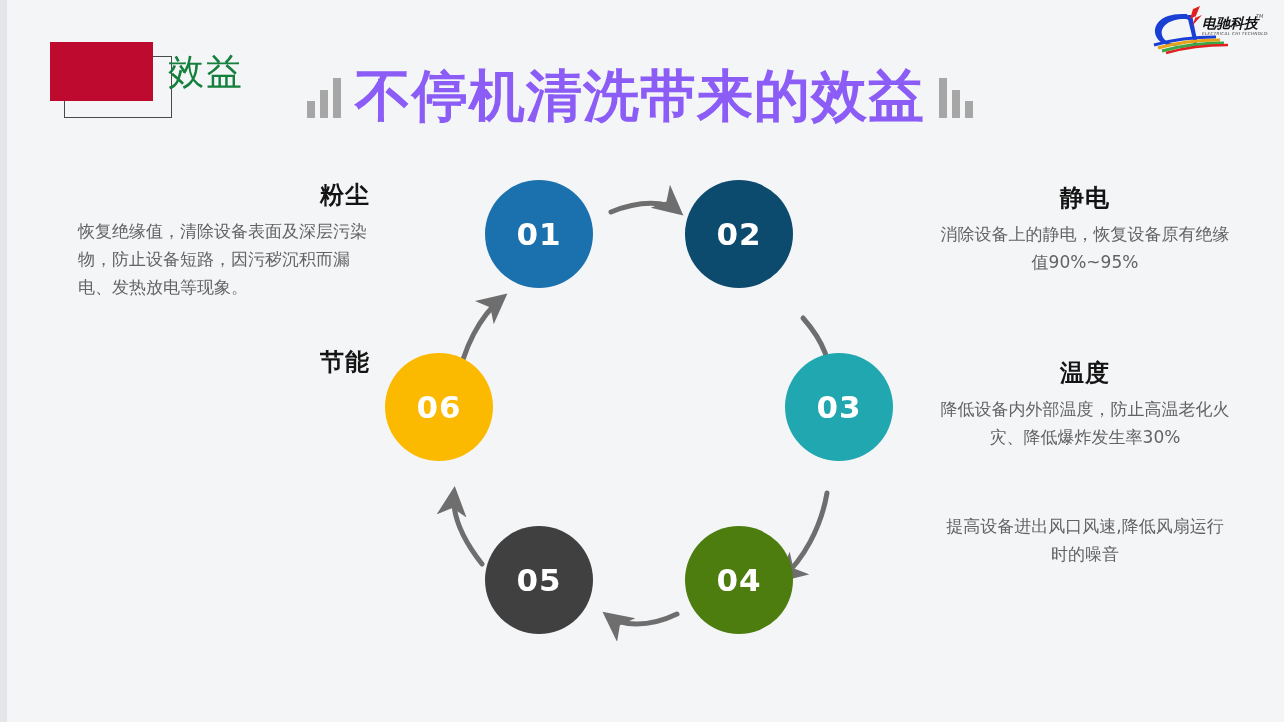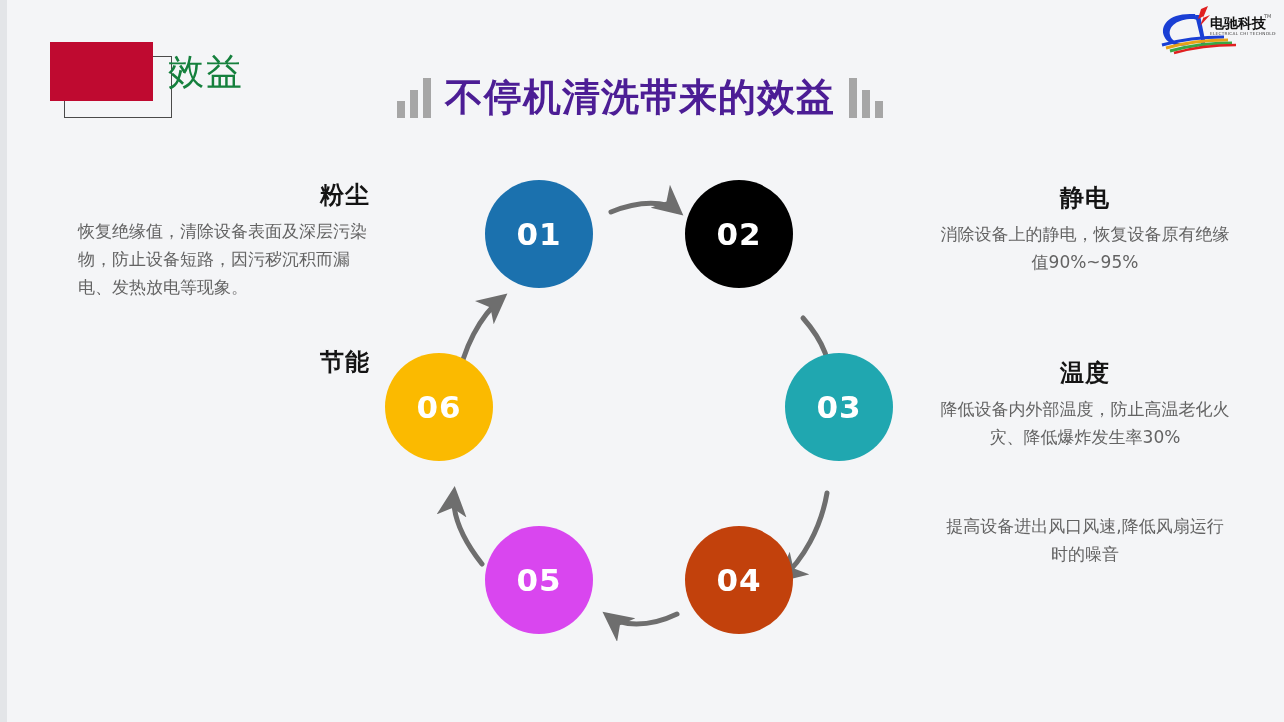--- a/index.html
+++ b/index.html
@@ -78,33 +78,33 @@
     width: 8px;
     background: #a6a6a6;
   }
   .bars.asc span:nth-child(1) { height: 17px; }
   .bars.asc span:nth-child(2) { height: 28px; }
   .bars.asc span:nth-child(3) { height: 40px; }
   .bars.desc span:nth-child(1) { height: 40px; }
   .bars.desc span:nth-child(2) { height: 28px; }
   .bars.desc span:nth-child(3) { height: 17px; }
   .main-title {
-    font-size: 38px;
+    font-size: 56px;
     font-weight: bold;
-    color: #4c1d95;
+    color: #8b5cf6;
     letter-spacing: 1px;
     white-space: nowrap;
     font-family: "DejaVu Sans", "Liberation Sans", sans-serif;
   }
 
   
   .logo {
     position: absolute;
-    right: 8px; top: 4px;
-    width: 122px; height: 52px;
+    right: 16px; top: 4px;
+    width: 122px; height: 52px; font-style: italic;
   }
 
   
   .diagram {
     position: absolute;
     left: 378px; top: 168px;
     width: 530px; height: 500px;
   }
   .diagram svg { display: block; }
   .circle-node {
@@ -114,24 +114,24 @@
     display: flex;
     align-items: center;
     justify-content: center;
     color: #ffffff;
     font-size: 31px;
     font-weight: bold;
     font-family: "DejaVu Sans", "Liberation Sans", sans-serif;
     letter-spacing: 1px;
   }
   #node-01 { left: 107px;  top: 12px;  background: #1b71ae; }
-  #node-02 { left: 307px;  top: 12px;  background: #000000; }
+  #node-02 { left: 307px;  top: 12px;  background: #0c4a6e; }
   #node-03 { left: 407px;  top: 185px; background: #20a7b0; }
-  #node-04 { left: 307px;  top: 358px; background: #c2410c; }
-  #node-05 { left: 107px;  top: 358px; background: #d946ef; }
+  #node-04 { left: 307px;  top: 358px; background: #4d7c0f; }
+  #node-05 { left: 107px;  top: 358px; background: #404040; }
   #node-06 { left: 7px;    top: 185px; background: #fbba00; }
 
   
   .block {
     position: absolute;
     width: 292px;
   }
   .block .heading {
     font-size: 24px;
     font-weight: bold;

